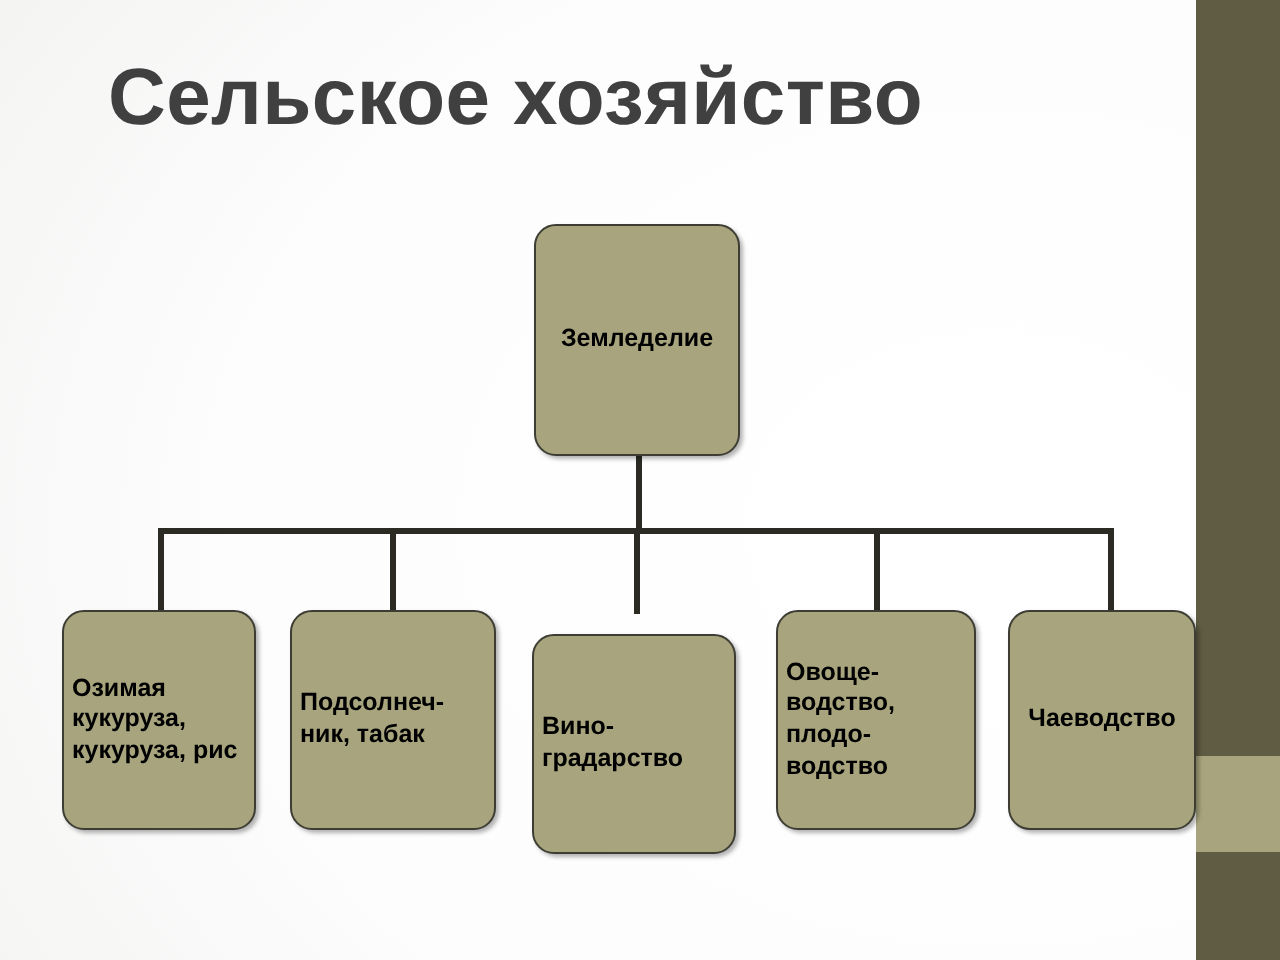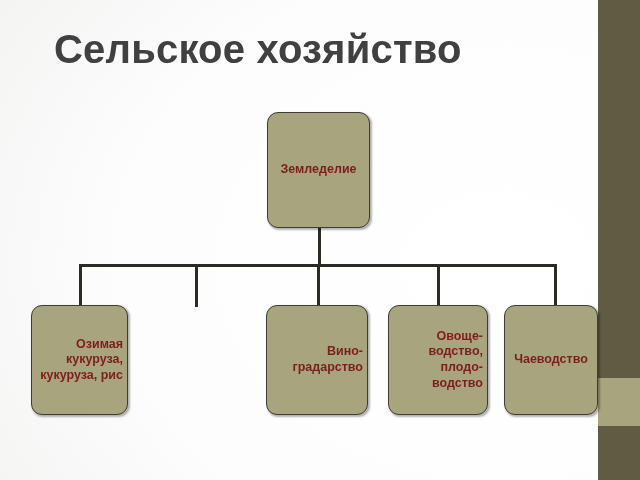--- a/index.html
+++ b/index.html
@@ -68,22 +68,22 @@
   .node {
     position: absolute;
     box-sizing: border-box;
     background: #a8a57e;
     border: 1px solid #3d3d33;
     border-radius: 11px;
     box-shadow: 1.5px 1.5px 2px rgba(0,0,0,0.30);
     display: flex;
     align-items: center;
     justify-content: center;
-    text-align: right;
-    color: #7f1d1d;
+    text-align: left;
+    color: #000000;
     font-weight: bold;
     line-height: 1.25;
     padding: 2px 4px;
   }
 
   .node-root {
     left: 267px;
     top: 112px;
     width: 103px;
     height: 116px;
@@ -91,21 +91,21 @@
   }
 
   .node-child {
     top: 305px;
     height: 110px;
     font-size: 12.5px;
   }
 
   .node-c0 { left: 31px;  width: 97px;  }
   .node-c1 { left: 145px; width: 103px; }
-  .node-c2 { left: 266px; width: 102px; }
+  .node-c2 { left: 266px; width: 102px; margin-top: 12px; }
   .node-c3 { left: 388px; width: 100px; }
   .node-c4 { left: 504px; width: 94px; }
 
   
   .conn {
     position: absolute;
     background: #2b2b23;
   }
   .conn-v-root  { left: 318px; top: 228px; width: 3px;  height: 38px; }
   .conn-h-main  { left: 79px;  top: 264px; width: 478px; height: 3px; }
@@ -135,20 +135,21 @@
     <div class="conn conn-v-child cv0"></div>
     <div class="conn conn-v-child cv1"></div>
     <div class="conn conn-v-child cv2"></div>
     <div class="conn conn-v-child cv3"></div>
     <div class="conn conn-v-child cv4"></div>
 
     <div class="node node-root">Земледелие</div>
 
     <div class="node node-child node-c0">Озимая кукуруза, кукуруза, рис</div>
 
+    <div class="node node-child node-c1">Подсолнеч-ник, табак</div>
 
     <div class="node node-child node-c2">Вино-градарство</div>
 
     <div class="node node-child node-c3">Овоще-водство, плодо-водство</div>
 
     <div class="node node-child node-c4">Чаеводство</div>
 
   </div>
 </div>
 

